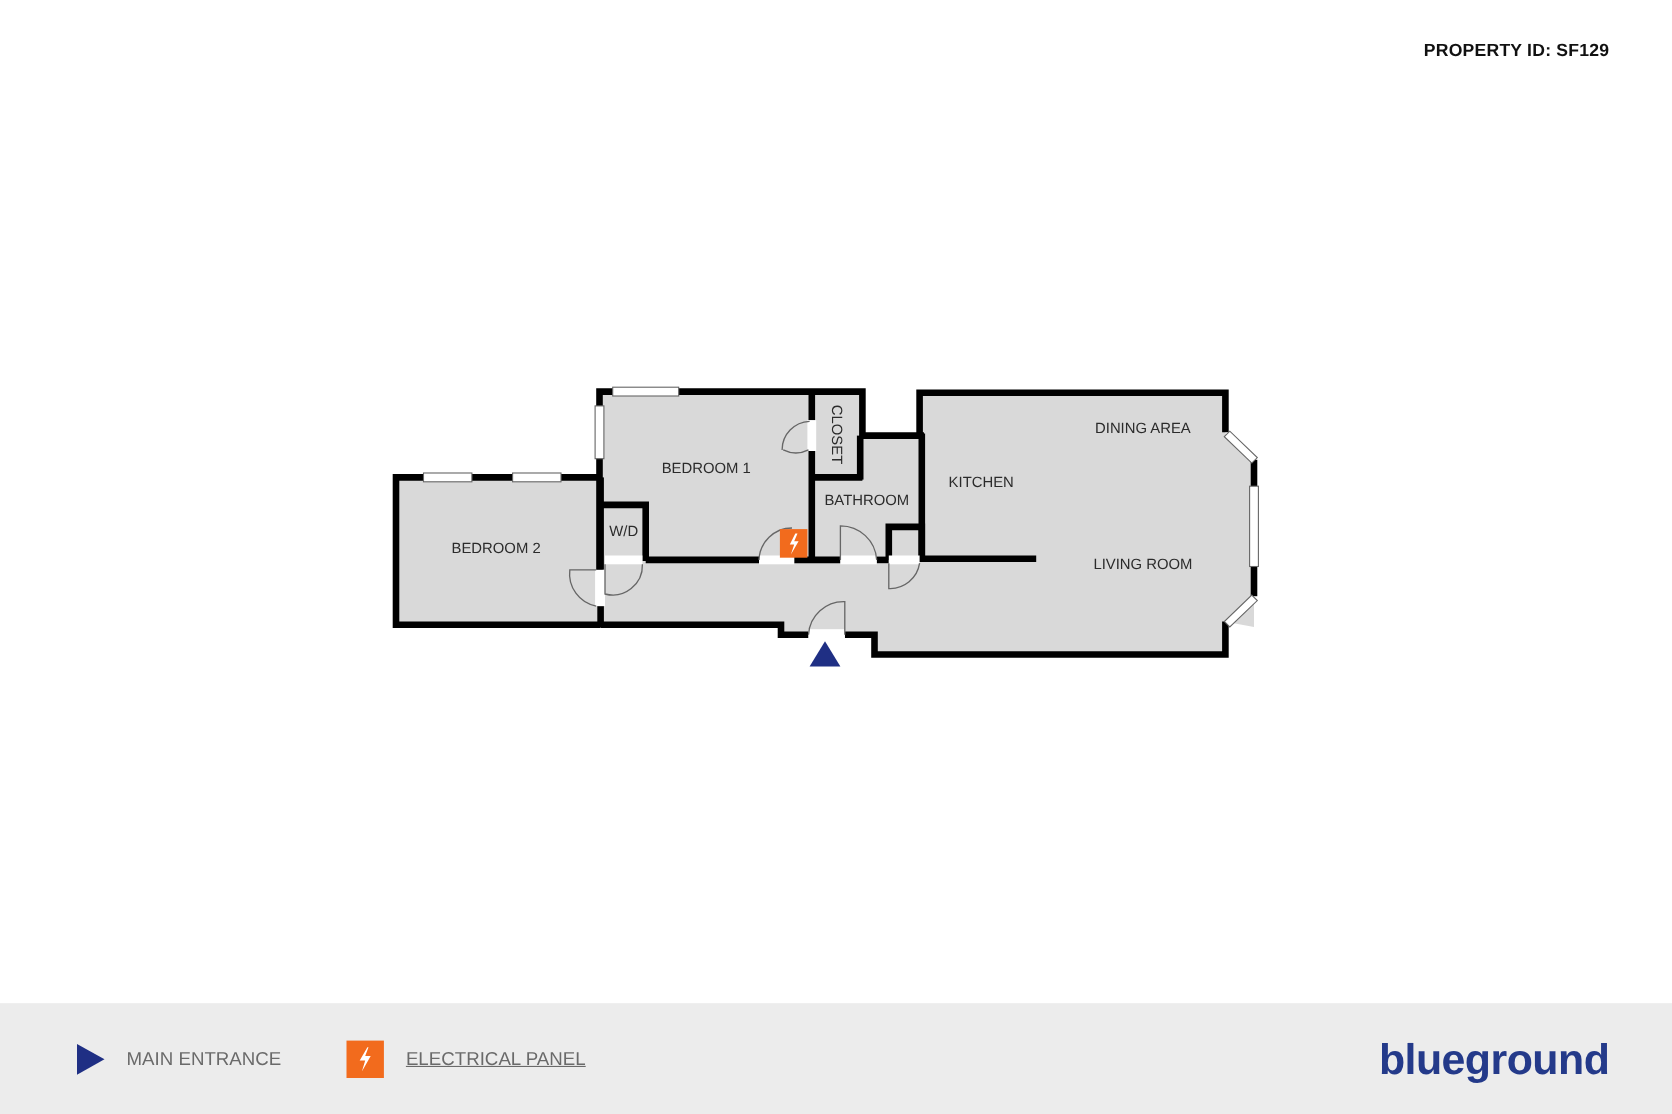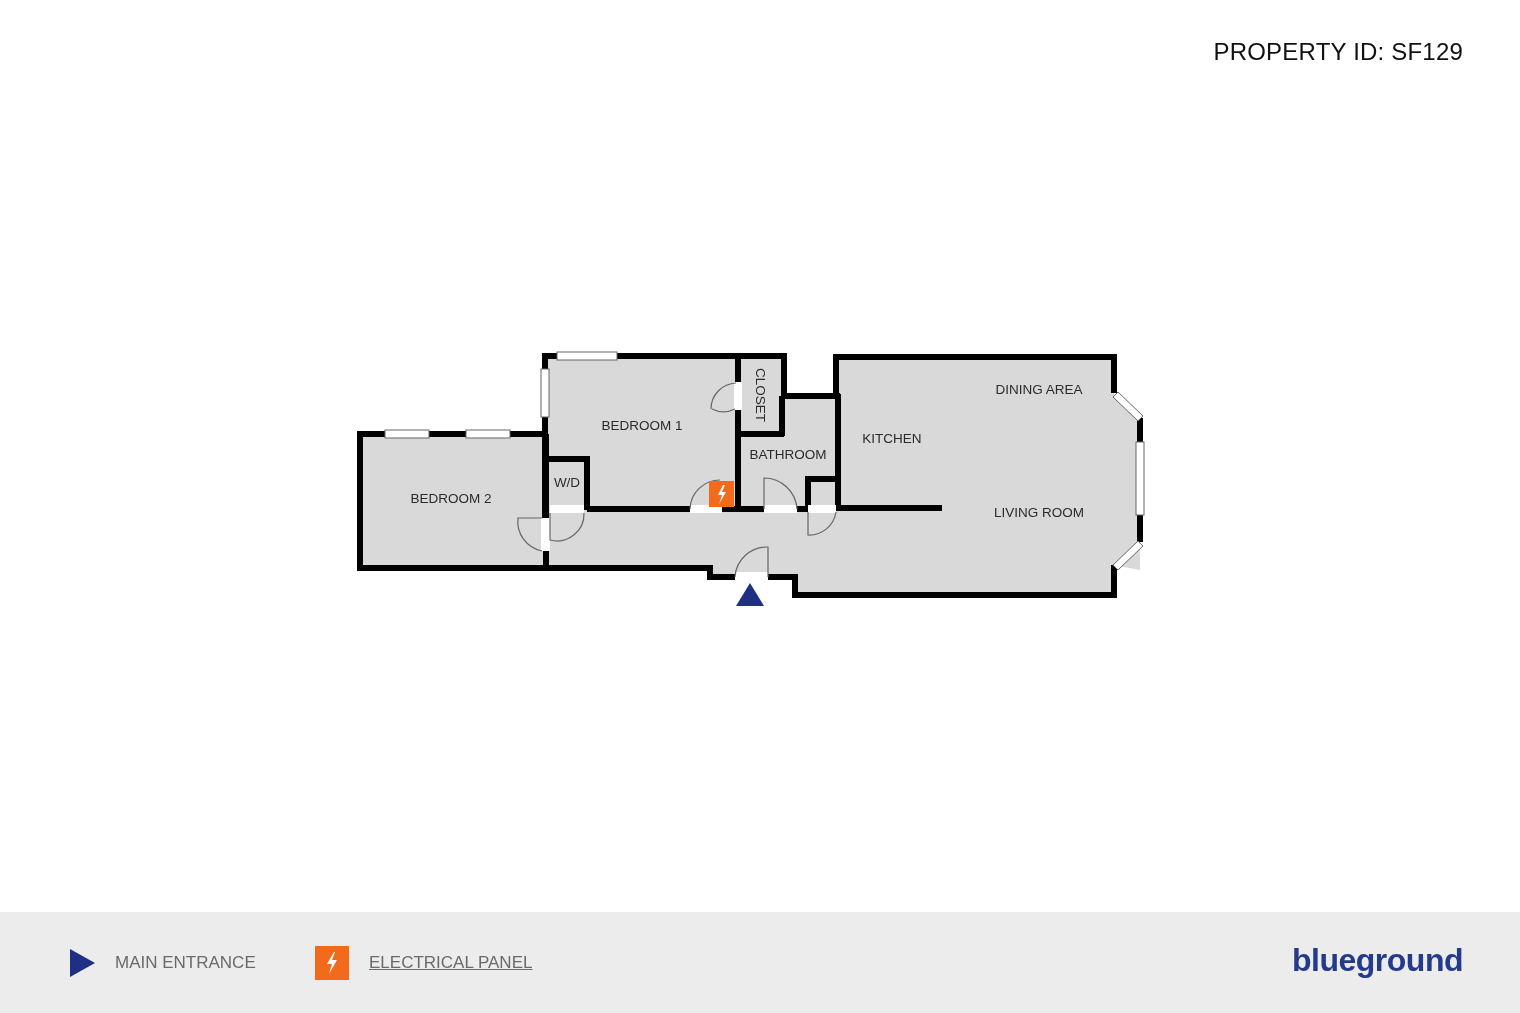--- a/index.html
+++ b/index.html
@@ -3,21 +3,21 @@
 <meta charset="utf-8">
 <style>
   html, body { margin: 0; padding: 0; }
   body {
     width: 1520px; height: 1013px; position: relative; overflow: hidden;
     background: #ffffff;
     font-family: "Liberation Sans", sans-serif;
   }
   .property-id {
     position: absolute; top: 38px; right: 57px;
-    font-size: 24px; color: #111111; letter-spacing: 0.2px;
+    font-size: 16px; color: #111111; letter-spacing: 0.2px; font-weight: bold;
   }
   .plan {
     position: absolute; left: 0; top: 0; width: 1520px; height: 912px;
   }
   .room-label {
     font-family: "Liberation Sans", sans-serif;
     font-size: 13.5px; fill: #2b2b2b;
   }
   .footer {
     position: absolute; left: 0; top: 912px; width: 1520px; height: 120px;
@@ -37,21 +37,21 @@
     border-top: 14px solid transparent;
     border-bottom: 14px solid transparent;
     border-left: 25px solid #1f2f84;
   }
   .elec-icon {
     width: 34px; height: 34px; background: #f26b1d;
     display: flex; align-items: center; justify-content: center;
   }
   .brand {
     position: absolute; right: 57px; top: 30px;
-    font-size: 32px; font-weight: bold; color: #243a8a; letter-spacing: -0.5px;
+    font-size: 39px; font-weight: bold; color: #243a8a; letter-spacing: -0.5px;
   }
 </style>
 </head>
 <body>
 
 <div class="property-id">PROPERTY ID: SF129</div>
 
 <svg class="plan" viewBox="0 0 1520 912" xmlns="http://www.w3.org/2000/svg">
 
   <g fill="#d9d9d9">

